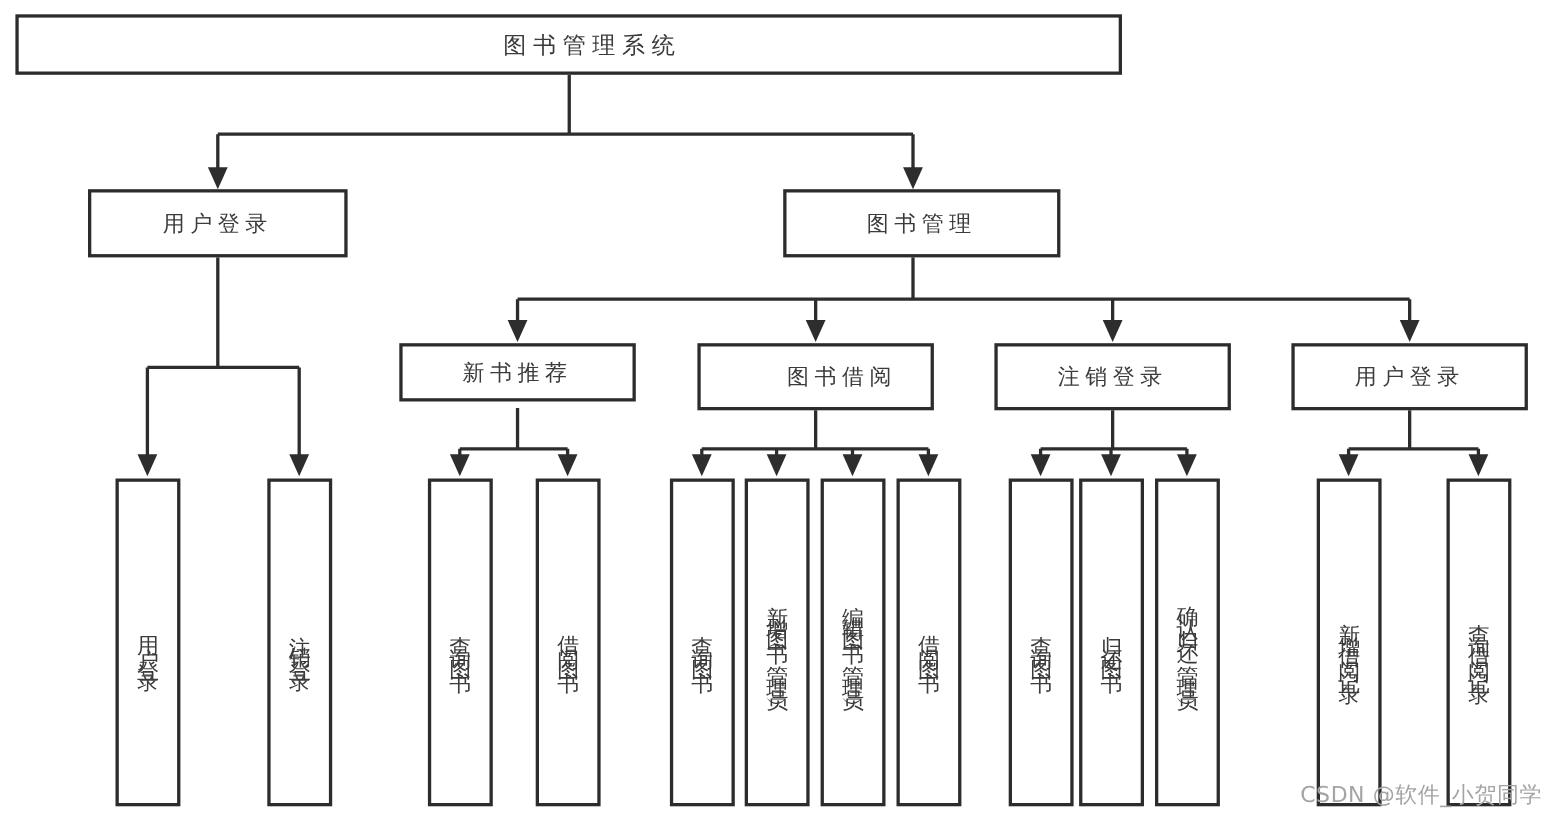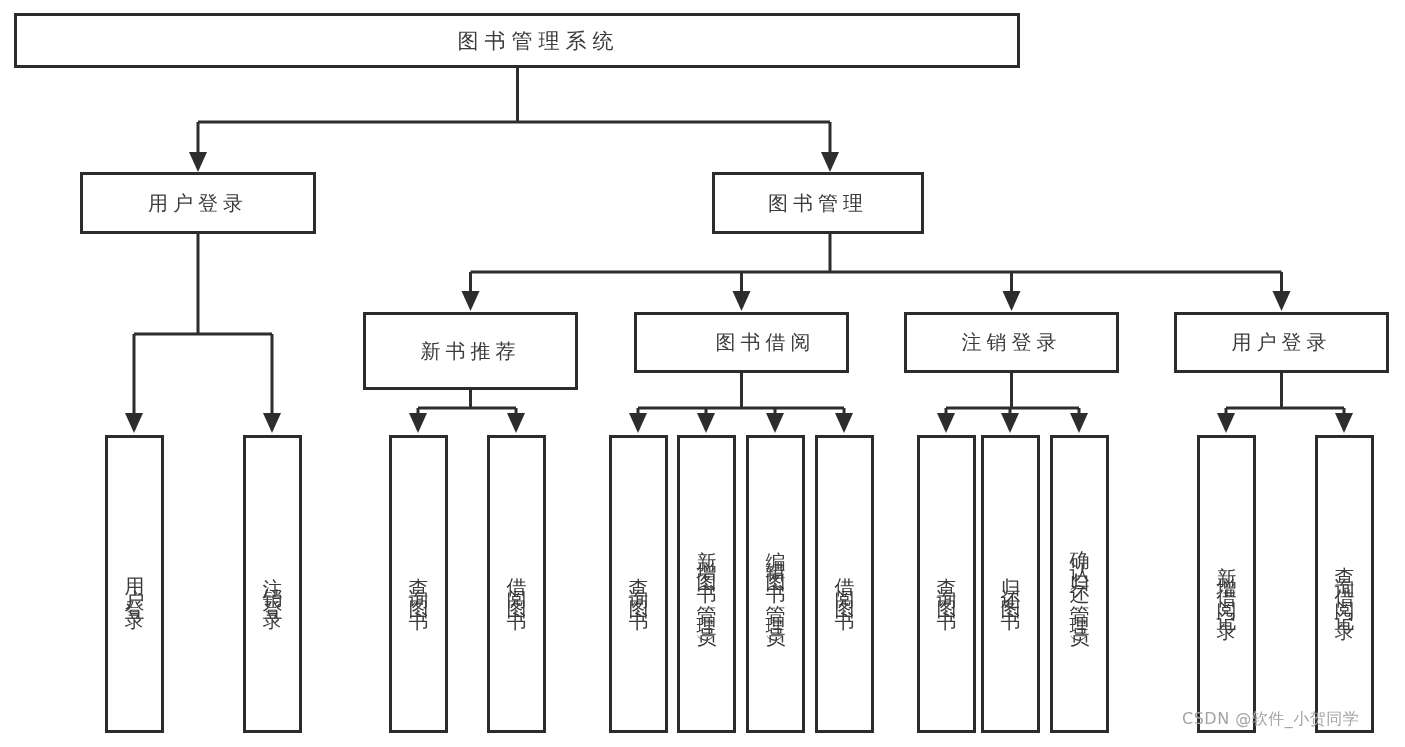--- a/index.html
+++ b/index.html
@@ -35,21 +35,21 @@
     text-orientation: mixed;
     font-size: 20px;
     letter-spacing: 11px;
     line-height: 1.05;
     white-space: nowrap;
   }
   .watermark {
     position: absolute;
     left: 1182px;
     top: 709px;
-    font-size: 16px;
+    font-size: 20px;
     letter-spacing: 0.5px;
     color: #a4a4a4;
     white-space: nowrap;
     z-index: 5;
   }
 </style>
 </head>
 <body>
 
 <div class="canvas">
@@ -94,25 +94,25 @@
     </g>
   </svg>
 
   <div class="box root-box" style="left:14px; top:13px; width:1006px; height:55px;padding-left:43px;">
     <span>图书管理系统</span>
   </div>
 
   <div class="box h" style="left:80px; top:172px; width:236px; height:62px;">
     <span>用户登录</span>
   </div>
-  <div class="box h" style="left:712px; top:172px; width:212px; height:62px;">
+  <div class="box h" style="left:712px; top:172px; width:252px; height:62px;">
     <span>图书管理</span>
   </div>
 
-  <div class="box h" style="left:363px; top:312px; width:215px; height:78px;">
+  <div class="box h" style="left:363px; top:312px; width:215px; height:53px;">
     <span>新书推荐</span>
   </div>
   <div class="box h" style="left:634px; top:312px; width:215px; height:61px;padding-left:48px;">
     <span>图书借阅</span>
   </div>
   <div class="box h" style="left:904px; top:312px; width:215px; height:61px;">
     <span>注销登录</span>
   </div>
   <div class="box h" style="left:1174px; top:312px; width:215px; height:61px;">
     <span>用户登录</span>

